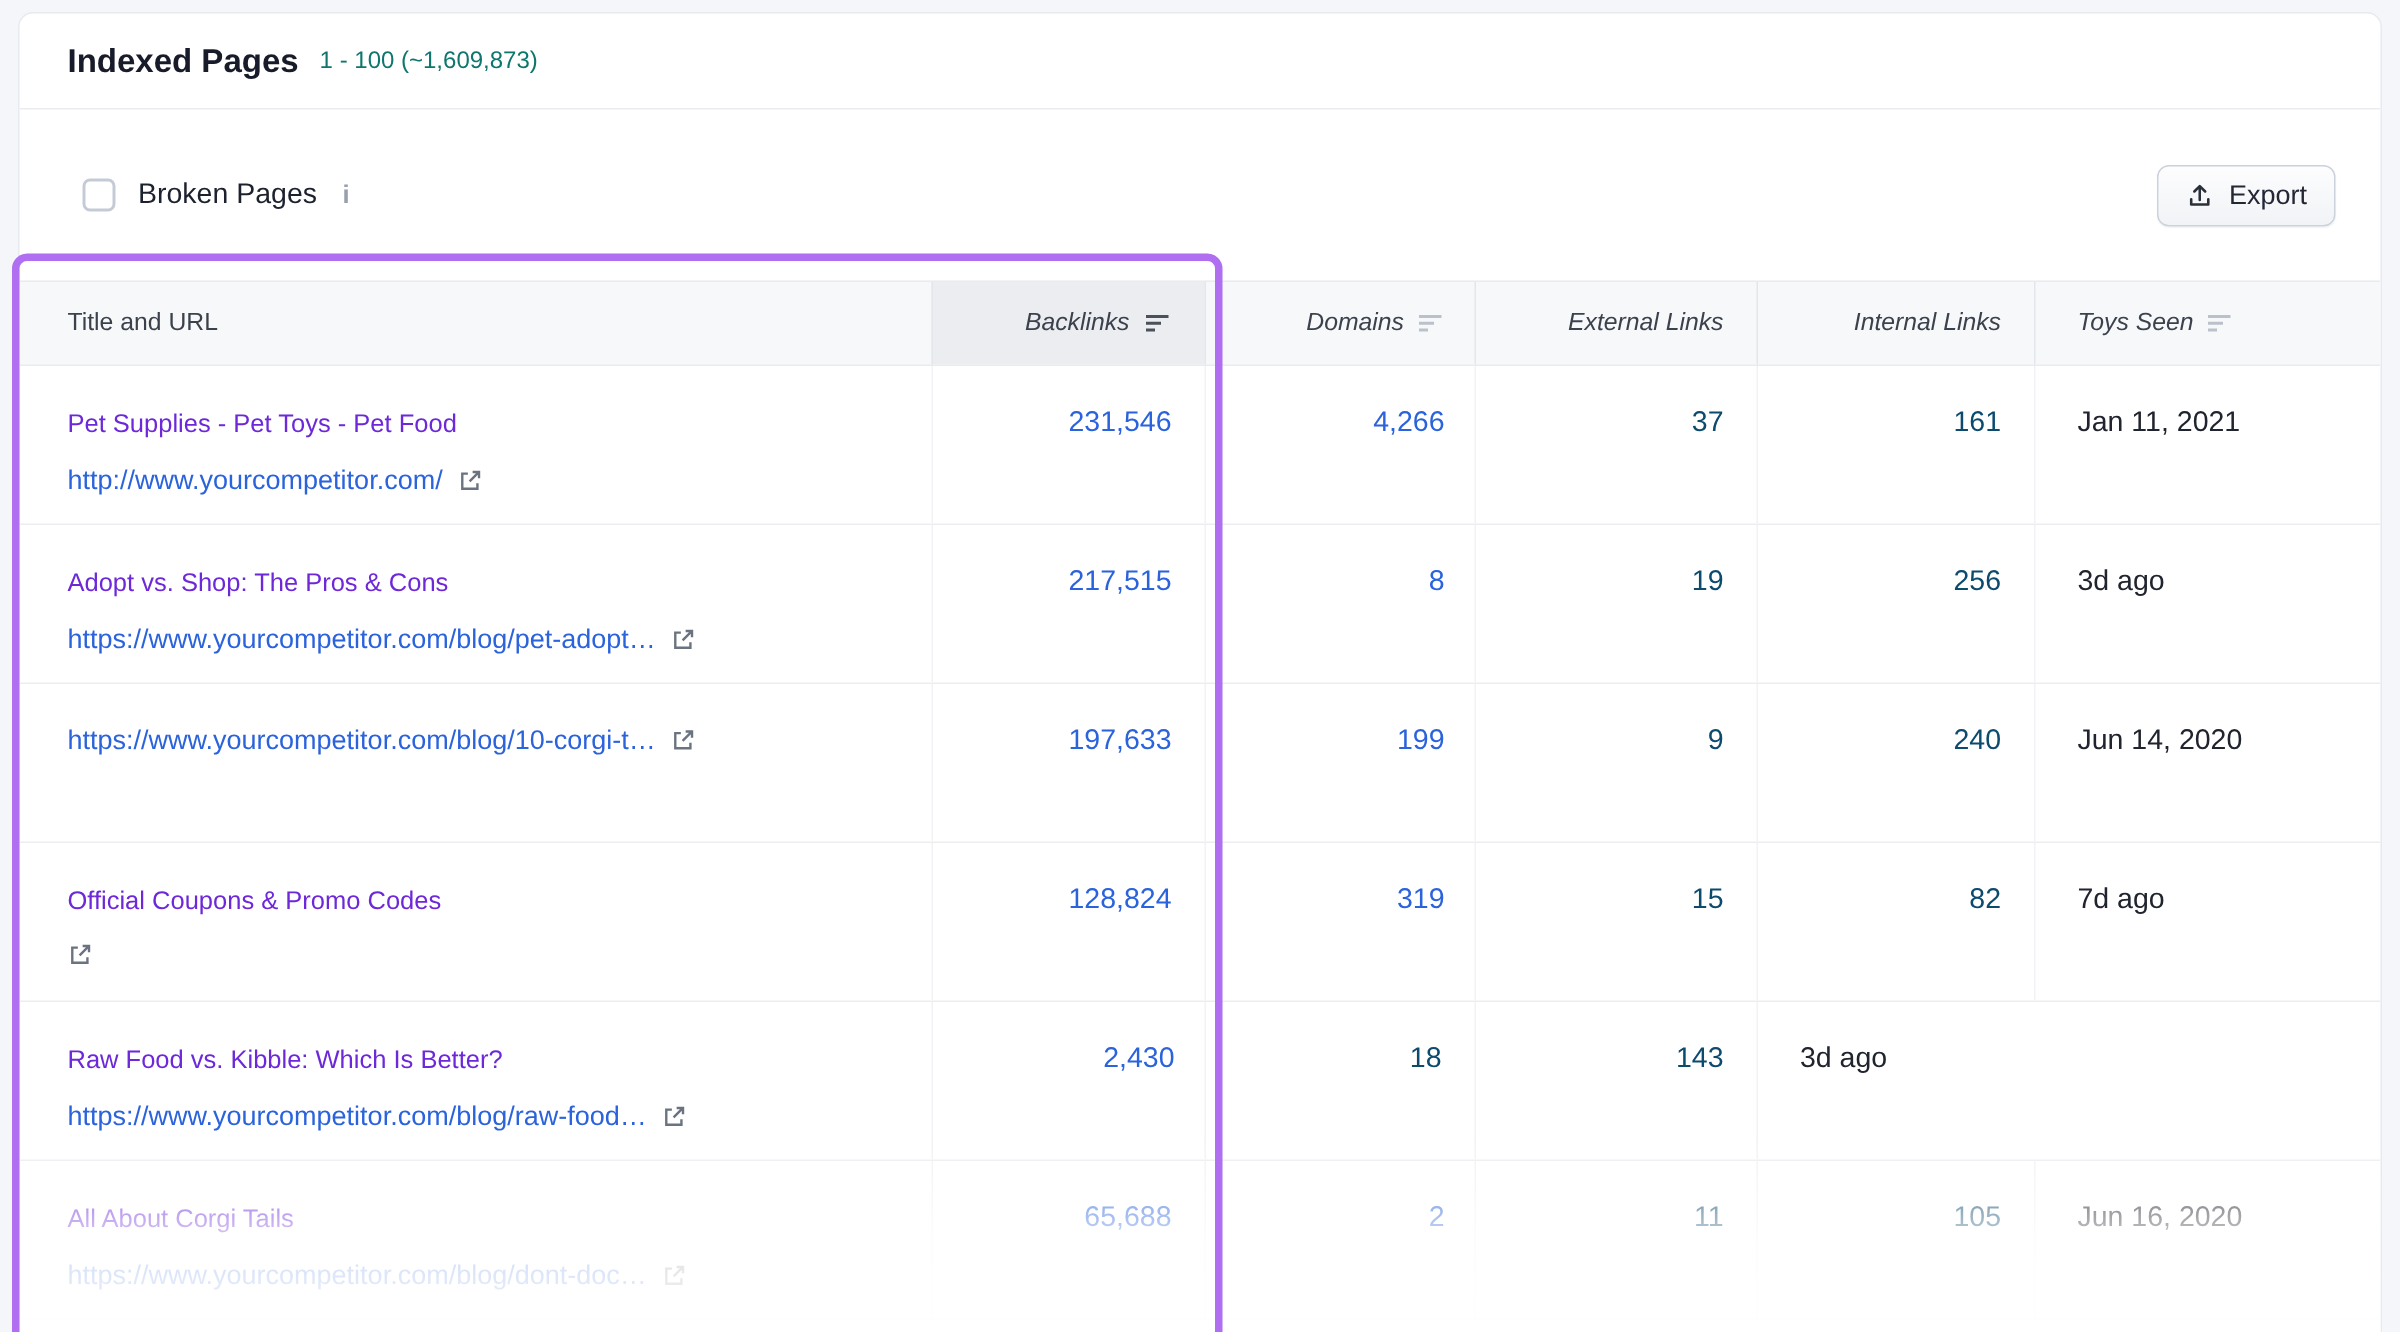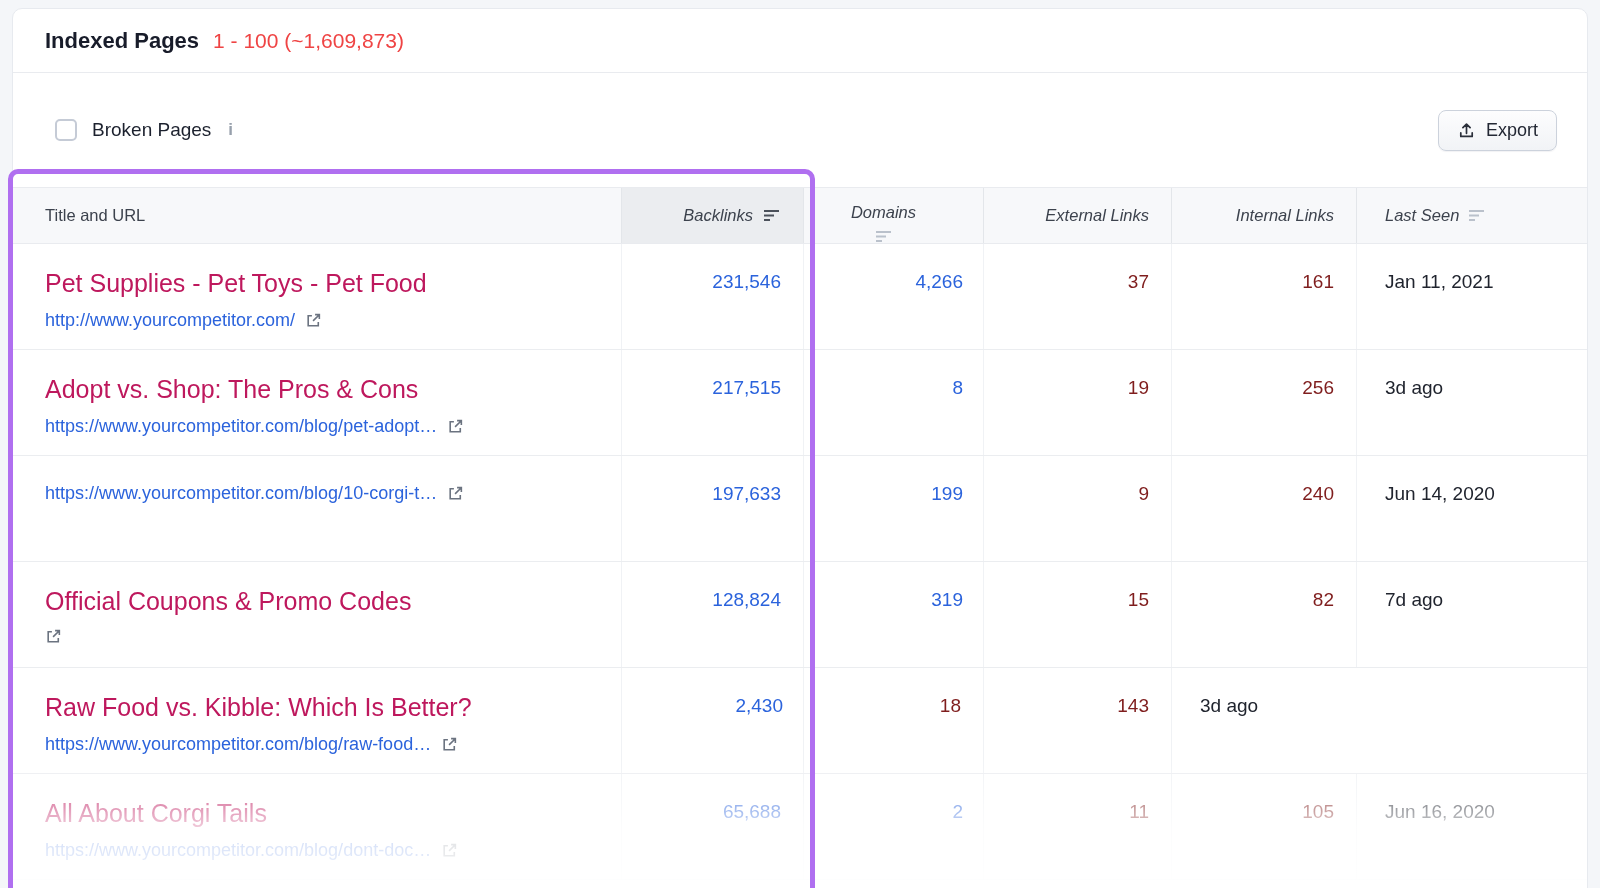--- a/index.html
+++ b/index.html
@@ -21,21 +21,21 @@
     overflow:hidden;
   }
   
   .card-header {
     height:64px;
     display:flex; align-items:center; gap:14px;
     padding:0 32px;
     border-bottom:1px solid #e9ebef;
   }
   .card-title { font-size:22px; font-weight:bold; color:#181c2a; }
-  .card-range { font-size:21px; color:#ef4444; }
+  .card-range { font-size:16px; color:#0f766e; }
 
   
   .toolbar {
     height:114px;
     display:flex; align-items:center; justify-content:space-between;
     padding:0 30px 0 42px;
     gap:27px;
   }
   .broken-toggle { display:flex; align-items:center; gap:15px; cursor:pointer; }
   .checkbox {
@@ -72,48 +72,48 @@
   }
   .th {
     display:flex; align-items:center;
     height:55px;
     font-size:16.5px; color:#3c424d;
     cursor:pointer;
   }
   .th:not(:first-child) { border-left:1px solid #e3e6ea;font-style:italic; }
   .th-title { padding-left:32px; }
   .th-backlinks { background:#ebedf0; justify-content:flex-end; padding-right:22px; gap:9px; }
-  .th-domains { justify-content:flex-end; padding-right:20px; gap:8px;flex-direction:column; }
+  .th-domains { justify-content:flex-end; padding-right:20px; gap:8px; }
   .th-external, .th-internal { justify-content:flex-end; padding-right:22px; }
   .th-lastseen { justify-content:flex-start; padding-left:28px; gap:8px; }
   .sort-dark line { stroke:#4b515b; stroke-width:2; }
   .sort-light line { stroke:#bac1cb; stroke-width:2; }
 
   .row { border-bottom:1px solid #ebedf0; height:106px; }
   .td-title { padding:27px 0 0 32px; }
-  .row-title { font-size:25px; line-height:24px; color:#be185d; margin-bottom:15px; }
+  .row-title { font-size:17px; line-height:24px; color:#6d28d9; margin-bottom:15px; }
   .row-url-wrap { display:flex; align-items:center; gap:10px; }
   .row-url {
     font-size:18px; color:#2b63dc; text-decoration:none; cursor:pointer;
     white-space:nowrap;
   }
   .td-num {
     text-align:right;
     padding:27px 22px 0 0;
     font-size:19px;
     border-left:1px solid #f0f2f5;
   }
   .td-domains { padding-right:20px; }
   .td-date {
     padding:27px 0 0 28px;
     font-size:19px; color:#20242e;
     border-left:1px solid #f0f2f5;
   }
   .val-link { color:#2b63dc; text-decoration:none; cursor:pointer; }
-  .val-plain { color:#7f1d1d; }
+  .val-plain { color:#0c4a6e; }
   .ext-icon { display:inline-flex; cursor:pointer; }
 
   
   .fade {
     position:absolute;
     left:13px; right:13px; top:756px; height:132px;
     background:linear-gradient(to bottom, rgba(255,255,255,0) 0%, rgba(255,255,255,0.78) 55%, rgba(255,255,255,0.95) 100%);
     z-index:5;
     pointer-events:none;
   }
@@ -176,21 +176,21 @@
           <svg class="sort-light" width="19" height="13" viewBox="0 0 19 13">
               <line x1="2" y1="2" x2="17" y2="2"></line>
               <line x1="2" y1="6.5" x2="12" y2="6.5"></line>
               <line x1="2" y1="11" x2="8" y2="11"></line>
             </svg>
         </span>
       </div>
       <div class="th th-external">External Links</div>
       <div class="th th-internal">Internal Links</div>
       <div class="th th-lastseen">
-        <span>Last Seen</span>
+        <span>Toys Seen</span>
         <span style="display:inline-flex;">
           <svg class="sort-light" width="19" height="13" viewBox="0 0 19 13">
               <line x1="2" y1="2" x2="17" y2="2"></line>
               <line x1="2" y1="6.5" x2="12" y2="6.5"></line>
               <line x1="2" y1="11" x2="8" y2="11"></line>
             </svg>
         </span>
       </div>
     </div>
 

